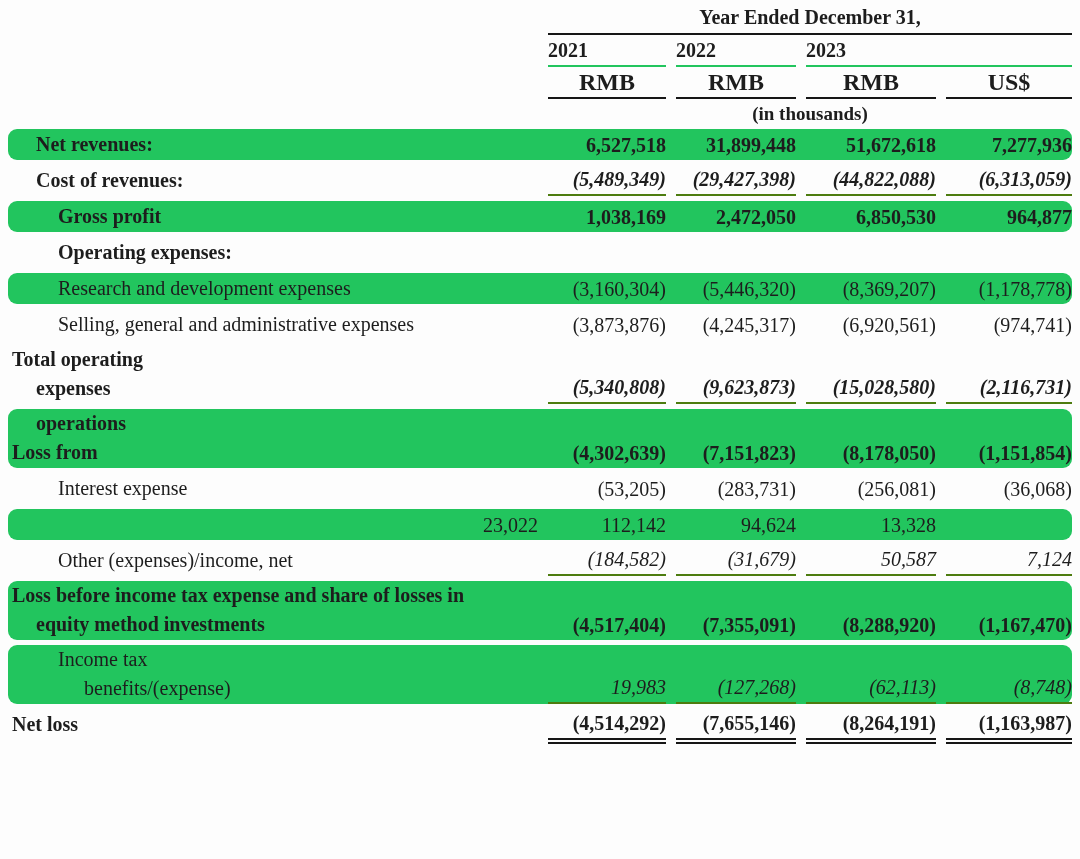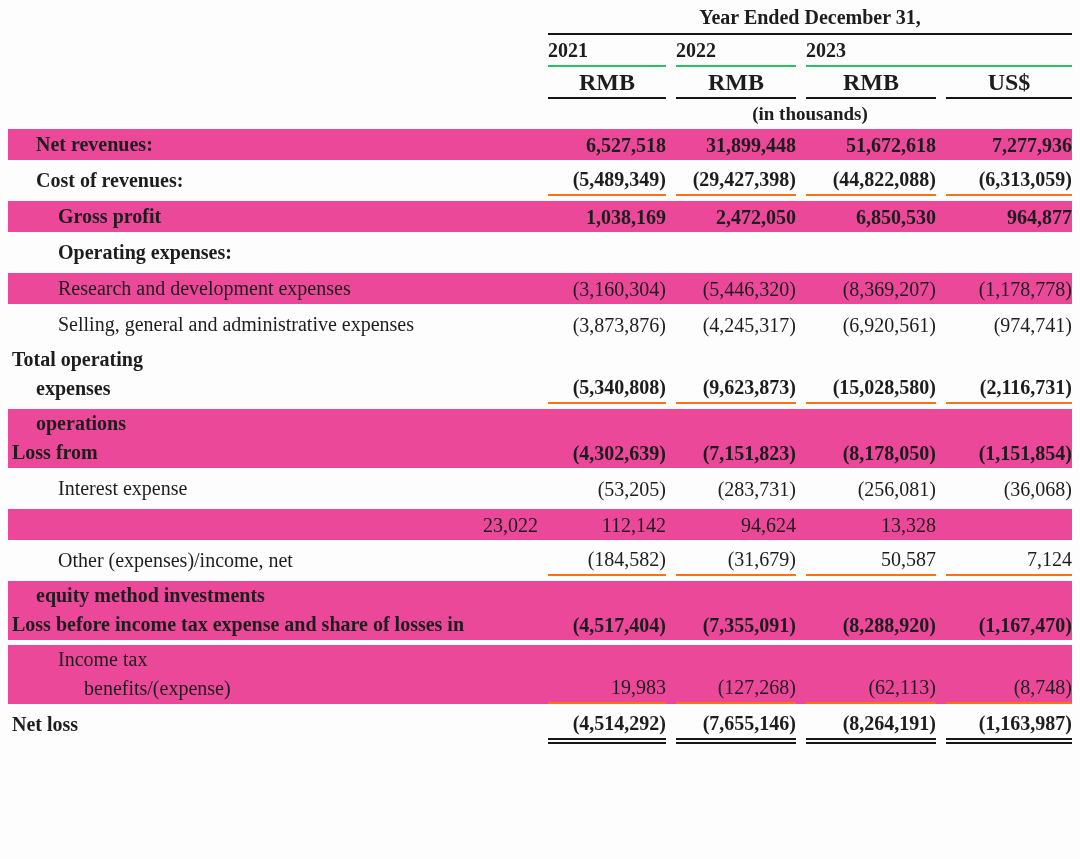--- a/index.html
+++ b/index.html
@@ -38,38 +38,38 @@
     text-align:center;font-weight:bold;font-size:24px;
     line-height:30px;height:32px;box-sizing:border-box;
     border-bottom:2px solid #161616;
   }
   .h-note-cell{
     grid-column:2 / 6;text-align:center;font-weight:bold;
     font-size:19px;line-height:29px;height:30px;
   }
   
   .row{margin-bottom:5px;}
-  .row.shaded{background:#ec4899;}
+  .row.shaded{background:#22c55e;border-radius:9px;}
   .row.one{height:31px;}
   .row.two{height:59px;}
   .row.bold{font-weight:bold;}
   .label{grid-column:1;font-size:20px;overflow:hidden;}
   .row.one .ln{line-height:31px;}
   .row.two .ln{line-height:29px;}
   .ind0{padding-left:4px;}
   .ind1{padding-left:28px;}
   .ind2{padding-left:50px;}
   .ind3{padding-left:76px;}
   .val{
     display:flex;align-items:flex-end;justify-content:flex-end;
     font-size:20px;line-height:29px;
     box-sizing:border-box;height:100%;
     white-space:nowrap;
   }
-  .u{border-bottom:2px solid #f97316;}
+  .u{border-bottom:2px solid #4d7c0f;font-style:italic;}
   .uu{border-bottom:6px double #161616;}
 </style>
 </head>
 <body>
 
 <div class="sheet">
 
   <div>
     <div class="grid">
       <div class="h-title-cell">Year Ended December 31,</div>
@@ -184,22 +184,22 @@
         <div class="label">
           <div class="ln ind2">Other (expenses)/income, net</div>
         </div>
         <div class="val u">(184,582)</div>
         <div class="val u">(31,679)</div>
         <div class="val u">50,587</div>
         <div class="val u">7,124</div>
       </div>
       <div class="grid row two shaded bold">
         <div class="label">
+          <div class="ln ind0">Loss before income tax expense and share of losses in</div>
           <div class="ln ind1">equity method investments</div>
-          <div class="ln ind0">Loss before income tax expense and share of losses in</div>
         </div>
         <div class="val">(4,517,404)</div>
         <div class="val">(7,355,091)</div>
         <div class="val">(8,288,920)</div>
         <div class="val">(1,167,470)</div>
       </div>
       <div class="grid row two shaded">
         <div class="label">
           <div class="ln ind2">Income tax</div>
           <div class="ln ind3">benefits/(expense)</div>

